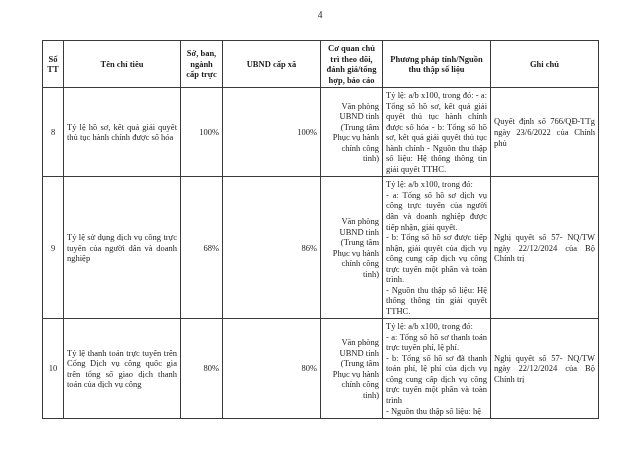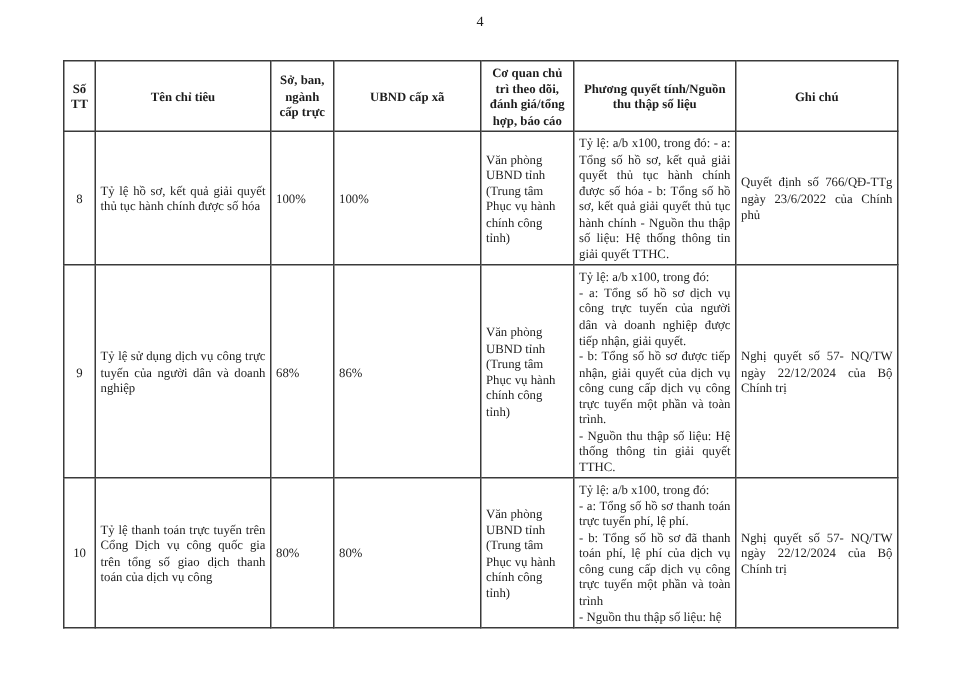--- a/index.html
+++ b/index.html
@@ -44,22 +44,22 @@
   .doc-table th {
     font-weight: bold;
     text-align: center;
   }
   tr.header-row   { height: 46px; }
   tr.row-0 { height: 84px; }
   tr.row-1 { height: 134px; }
   tr.row-2 { height: 94px; }
   td.c-stt  { text-align: center; }
   td.c-name { text-align: justify; font-family: Liberation Serif, serif; }
-  td.c-pct  { text-align: left; }
-  td.c-org  { text-align: left; }
+  td.c-pct  { text-align: right; }
+  td.c-org  { text-align: right; }
   td.c-method {
     text-align: justify;
     vertical-align: top;
     white-space: pre-line;
     margin-top: 35px;
   }
   td.c-note { text-align: justify; }
 </style>
 </head>
 <body>
@@ -76,21 +76,21 @@
     <col style="width:108px">
     <col style="width:108px">
   </colgroup>
   <thead>
     <tr class="header-row">
       <th>Số TT</th>
       <th>Tên chỉ tiêu</th>
       <th>Sở, ban, ngành cấp trực</th>
       <th>UBND cấp xã</th>
       <th>Cơ quan chủ trì theo dõi, đánh giá/tổng hợp, báo cáo</th>
-      <th>Phương quyết tính/Nguồn thu thập số liệu</th>
+      <th>Phương pháp tính/Nguồn thu thập số liệu</th>
       <th>Ghi chú</th>
     </tr>
   </thead>
   <tbody>
     <tr class="row-0">
       <td class="c-stt">8</td>
       <td class="c-name">Tỷ lệ hồ sơ, kết quả giải quyết thủ tục hành chính được số hóa</td>
       <td class="c-pct">100%</td>
       <td class="c-pct">100%</td>
       <td class="c-org">Văn phòng UBND tỉnh (Trung tâm Phục vụ hành chính công tỉnh)</td>

